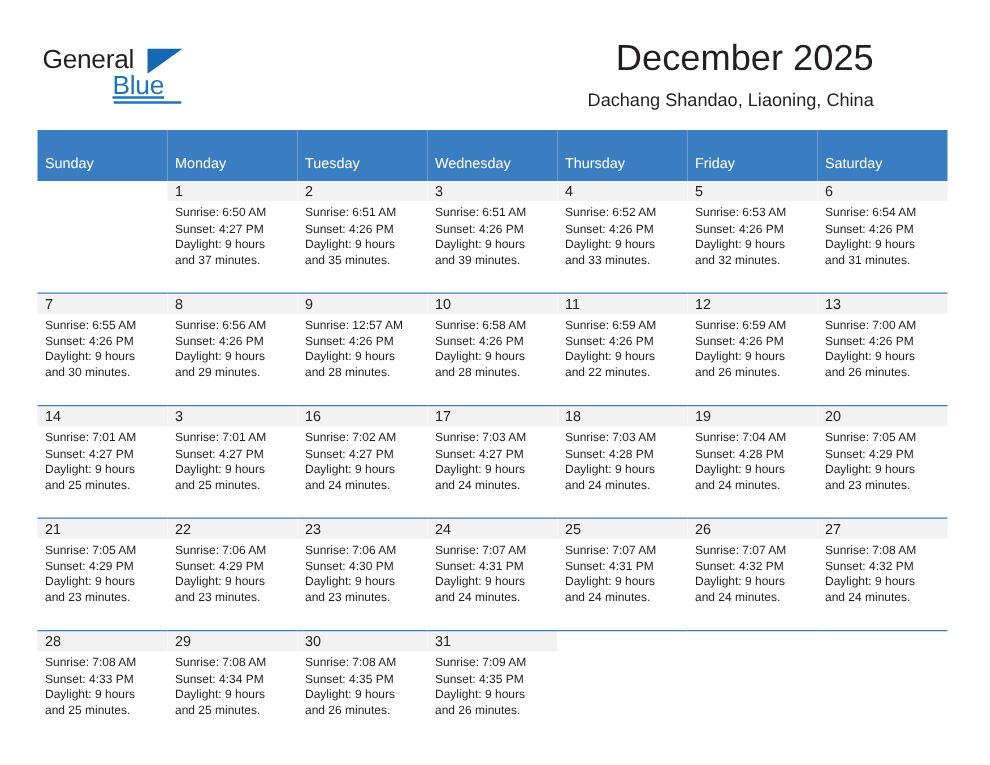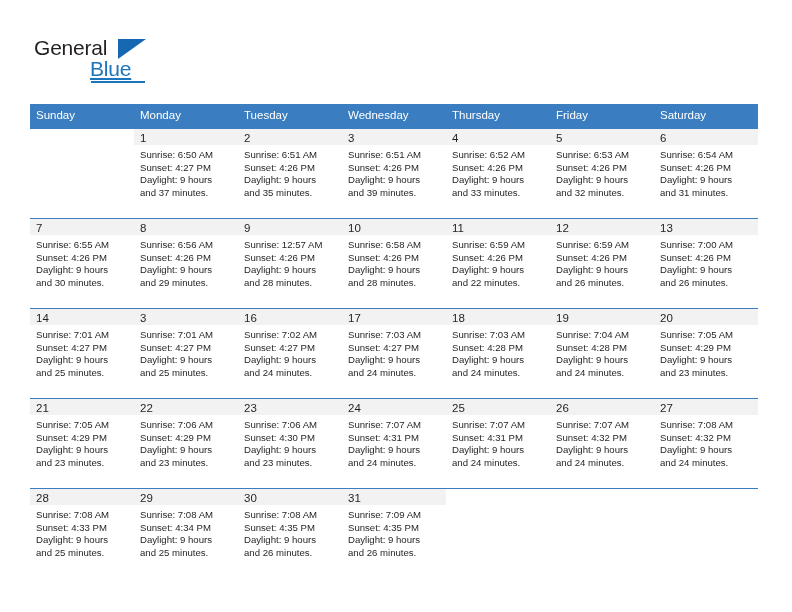--- a/index.html
+++ b/index.html
@@ -100,21 +100,21 @@
     width: 728px;
     border-collapse: collapse;
     table-layout: fixed;
   }
   .calendar th {
     background: #3a7dc0;
     color: #ffffff;
     font-size: 11.5px;
     font-weight: normal;
     text-align: left;
-    padding: 1px 0 5px 6px;
+    padding: 17px 0 5px 6px;
     height: 19px;
     vertical-align: middle;
     border: none;
   }
   .calendar td {
     width: 104px;
     vertical-align: top;
     padding: 0;
     border: none;
     border-top: 1px solid #3a7dc0;
@@ -153,20 +153,24 @@
 
   <div class="header">
 
     <div class="logo">
       <span class="logo-general">General</span>
       <span class="logo-triangle"></span>
       <span class="logo-blue">Blue</span>
       <span class="logo-underline"></span>
     </div>
 
+    <div class="title-block">
+      <div class="cal-title">December 2025</div>
+      <div class="cal-subtitle">Dachang Shandao, Liaoning, China</div>
+    </div>
 
   </div>
 
   <table class="calendar">
     <thead>
       <tr id="weekday-row">
           <th>Sunday</th>
           <th>Monday</th>
           <th>Tuesday</th>
           <th>Wednesday</th>

